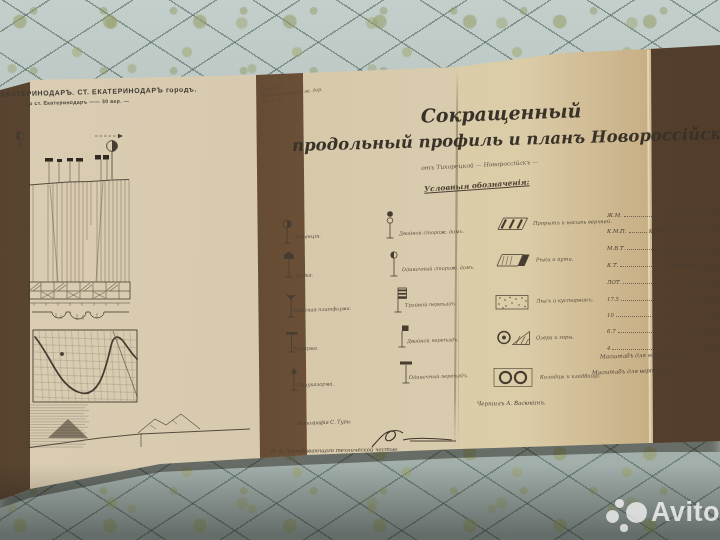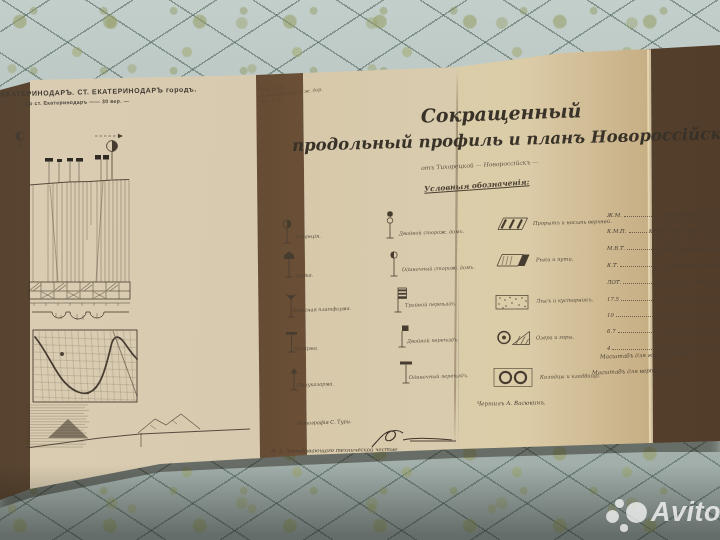--- a/index.html
+++ b/index.html
@@ -61,21 +61,21 @@
   .sym{font-size:5.2px;transform:rotate(-1.5deg);opacity:.92;}
   .abbrev{position:absolute;left:607px;width:112px;display:flex;align-items:flex-end;gap:2px;
           font-family:"DejaVu Serif",serif;font-style:italic;font-size:5.4px;color:#493e32;}
   .abbrev .dots{flex:1;border-bottom:1px dotted rgba(74,63,51,.7);margin-bottom:1px;}
   .abbrev .k,.abbrev .v{white-space:nowrap;}
   .scaleN{font-size:5.6px;transform:rotate(-2deg);}
   .drafted{left:477px;top:400px;font-size:5.6px;transform:rotate(-1deg);}
   .litho{left:296px;top:419px;font-size:5px;transform:rotate(-2deg);}
   .official{left:271px;top:447px;font-size:5.4px;transform:rotate(-1deg);}
   
-  .wm{position:absolute;left:604px;top:497px;width:114px;height:42px;color:rgba(255,255,255,.75);font-style:italic;}
+  .wm{position:absolute;left:604px;top:497px;width:114px;height:42px;color:rgba(255,255,255,.75);}
   .wm .c{position:absolute;border-radius:50%;background:rgba(255,255,255,.72);}
   .wm .c1{left:22px;top:5px;width:21px;height:21px;}
   .wm .c2{left:11px;top:2px;width:9px;height:9px;}
   .wm .c3{left:2px;top:13px;width:13px;height:13px;}
   .wm .c4{left:16px;top:27px;width:8px;height:8px;}
   .wm .label{position:absolute;left:47px;top:0px;font-size:27px;font-weight:bold;
              font-family:"Liberation Sans",sans-serif;letter-spacing:.5px;}
   svg.draw{position:absolute;inset:0;pointer-events:none;}
 </style>
 </head>

